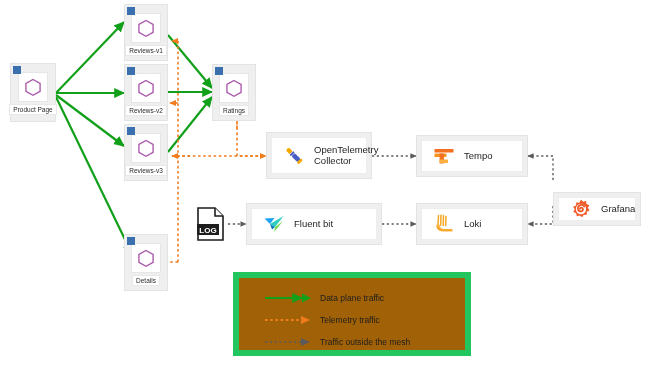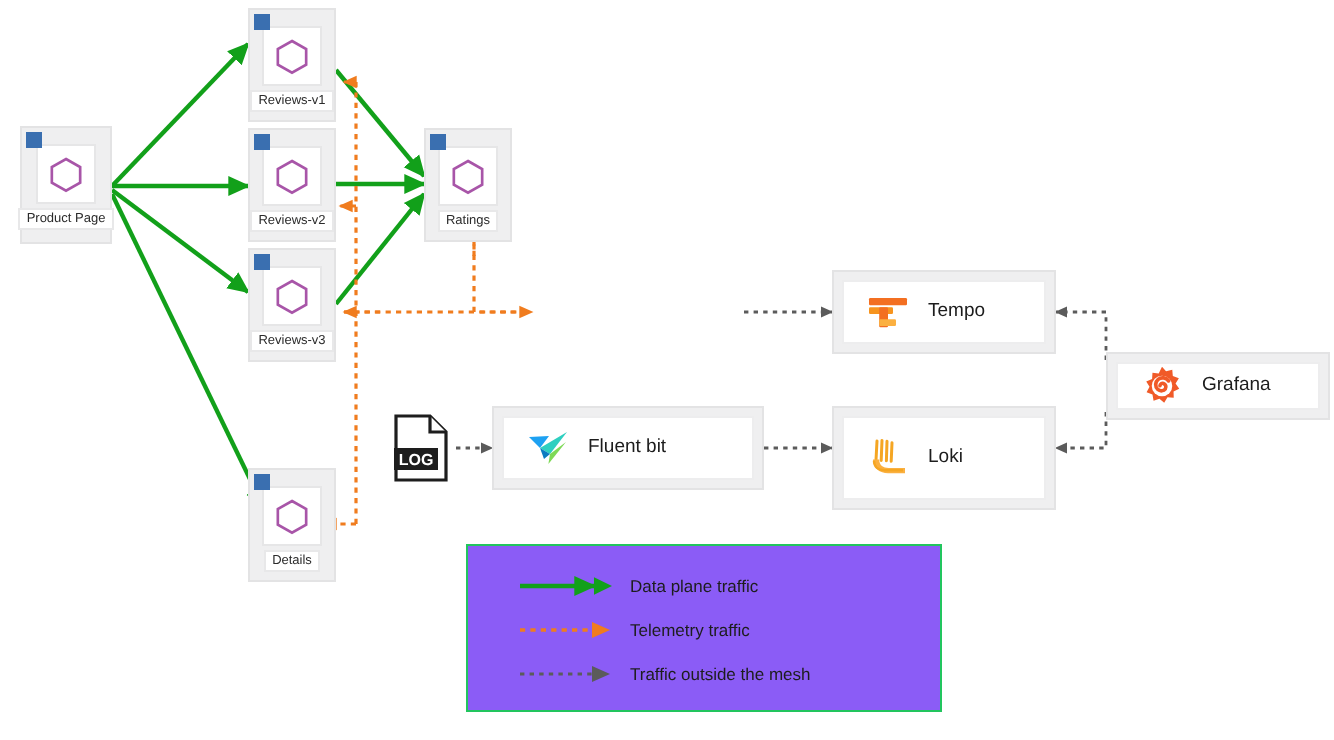--- a/index.html
+++ b/index.html
@@ -73,22 +73,22 @@
     line-height:1.15;
     white-space:pre-line;
   }
 
   
   .log-icon{position:absolute;z-index:4;width:30px;height:34px;}
 
   
   .legend{
     position:absolute;
-    background:#8b5cf6;
-    border:1px solid #22c55e;
+    background:#a16207;
+    border:6px solid #22c55e;
     box-sizing:border-box;
     z-index:5;
   }
   .legend-row{
     position:absolute;
     display:flex;align-items:center;
     font-size:8.5px;color:#1d1d1d;
     white-space:nowrap;
   }
   .legend-text{margin-left:8px;}
@@ -212,20 +212,37 @@
 
   <div class="log-icon" style="left:196px;top:207px;text-align:right;">
     <svg width="30" height="34" viewBox="0 0 30 34" aria-hidden="true">
       <path d="M2,1 L19,1 L27,9 L27,33 L2,33 Z" fill="#ffffff" stroke="#1d1d1d" stroke-width="1.6"></path>
       <path d="M19,1 L19,9 L27,9" fill="#ffffff" stroke="#1d1d1d" stroke-width="1.6"></path>
       <rect x="1" y="17" width="22" height="11" fill="#1d1d1d"></rect>
       <text x="12" y="25.6" font-family="Liberation Sans, sans-serif" font-size="8" font-weight="bold" fill="#ffffff" text-anchor="middle">LOG</text>
     </svg>
   </div>
 
+  <div class="comp-node" style="left:266px;top:132px;width:106px;height:47px;">
+    <div class="comp-inner">
+      <span class="comp-icon">
+        <svg width="24" height="24" viewBox="0 0 24 24" aria-hidden="true">
+          <g transform="rotate(-45 12 12)">
+            <rect x="10.2" y="2.4" width="4.2" height="5.2" rx="1.1" fill="#f5a800"></rect>
+            <rect x="9.6" y="8.0" width="5.4" height="2.0" rx="0.6" fill="#4a5fc1"></rect>
+            <rect x="10.0" y="10.4" width="4.6" height="8.4" rx="1.3" fill="#4a5fc1"></rect>
+            <rect x="9.4" y="18.6" width="5.8" height="2.6" rx="0.9" fill="#f5a800"></rect>
+          </g>
+          <circle cx="6.4" cy="6.0" r="1.7" fill="#f5a800"></circle>
+        </svg>
+      </span>
+      <span class="comp-label">OpenTelemetry
+Collector</span>
+    </div>
+  </div>
 
   <div class="comp-node" style="left:416px;top:135px;width:112px;height:42px;">
     <div class="comp-inner">
       <span class="comp-icon">
         <svg width="24" height="24" viewBox="0 0 24 24" aria-hidden="true">
           <rect x="2.5" y="5.0" width="19" height="3.6" rx="0.6" fill="#f36f21"></rect>
           <rect x="2.5" y="9.6" width="12" height="3.4" rx="0.6" fill="#f7941e"></rect>
           <rect x="7.6" y="9.6" width="4.4" height="10.0" rx="0.6" fill="#f36f21"></rect>
           <rect x="7.6" y="15.6" width="8.4" height="3.4" rx="0.6" fill="#fbb040"></rect>
         </svg>
@@ -241,39 +258,39 @@
           <path d="M2.5,6.5 L12.5,6.0 L8.0,12.0 Z" fill="#1da1f2"></path>
           <path d="M8.0,12.0 L21.5,4.0 L13.0,15.0 Z" fill="#2ecfc0"></path>
           <path d="M13.0,15.0 L21.0,9.0 L12.2,20.0 Z" fill="#7ed957"></path>
           <path d="M8.0,12.0 L13.0,15.0 L10.0,17.5 Z" fill="#0b7bc1"></path>
         </svg>
       </span>
       <span class="comp-label">Fluent bit</span>
     </div>
   </div>
 
-  <div class="comp-node" style="left:416px;top:203px;width:112px;height:52px;">
+  <div class="comp-node" style="left:416px;top:203px;width:112px;height:42px;">
     <div class="comp-inner">
       <span class="comp-icon">
         <svg width="24" height="24" viewBox="0 0 24 24" aria-hidden="true">
           <g stroke="#f5a623" stroke-width="1.5" fill="none" stroke-linecap="round">
             <path d="M6.5,3.5 L6.0,13.0"></path>
             <path d="M9.0,3.2 L8.6,13.2"></path>
             <path d="M11.5,3.6 L11.2,13.4"></path>
             <path d="M14.0,4.4 L13.6,13.6"></path>
           </g>
           <path d="M4.5,12.8 C4.5,17.5 8.0,19.6 12.0,19.6 L20.5,19.6 L20.5,17.0 L12.4,17.0 C9.6,17.0 7.6,15.8 7.6,12.8 Z" fill="#fbb040"></path>
           <path d="M5.0,13.4 C5.0,16.6 7.3,18.1 10.2,18.1 L19.5,18.1" fill="none" stroke="#f5a623" stroke-width="1.2"></path>
         </svg>
       </span>
       <span class="comp-label">Loki</span>
     </div>
   </div>
 
-  <div class="comp-node" style="left:553px;top:176px;width:112px;height:34px;">
+  <div class="comp-node" style="left:553px;top:192px;width:88px;height:34px;">
     <div class="comp-inner">
       <span class="comp-icon">
         <svg width="22" height="22" viewBox="0 0 24 24" aria-hidden="true">
           <path d="M12,1.5 L14.2,4.0 L17.6,3.2 L17.9,6.6 L21.2,7.8 L19.4,10.7 L21.4,13.5 L18.3,15.0 L18.4,18.4
                    L15.0,18.2 L13.2,21.1 L10.6,19.0 L7.4,20.0 L6.8,16.6 L3.6,15.4 L5.2,12.4 L3.4,9.5 L6.6,8.2
                    L6.8,4.8 L10.2,5.2 Z" fill="#f05a28"></path>
           <circle cx="12" cy="12" r="5.6" fill="#ffffff"></circle>
           <path d="M15.6,9.2 C14.4,7.4 11.6,7.0 9.9,8.4 C8.2,9.8 8.1,12.5 9.7,13.9 C11.0,15.0 13.0,14.8 13.8,13.6
                    C14.5,12.5 14.0,11.0 12.8,10.6 C11.9,10.3 11.0,10.9 10.9,11.8" fill="none" stroke="#f05a28" stroke-width="2.0" stroke-linecap="round"></path>
         </svg>

